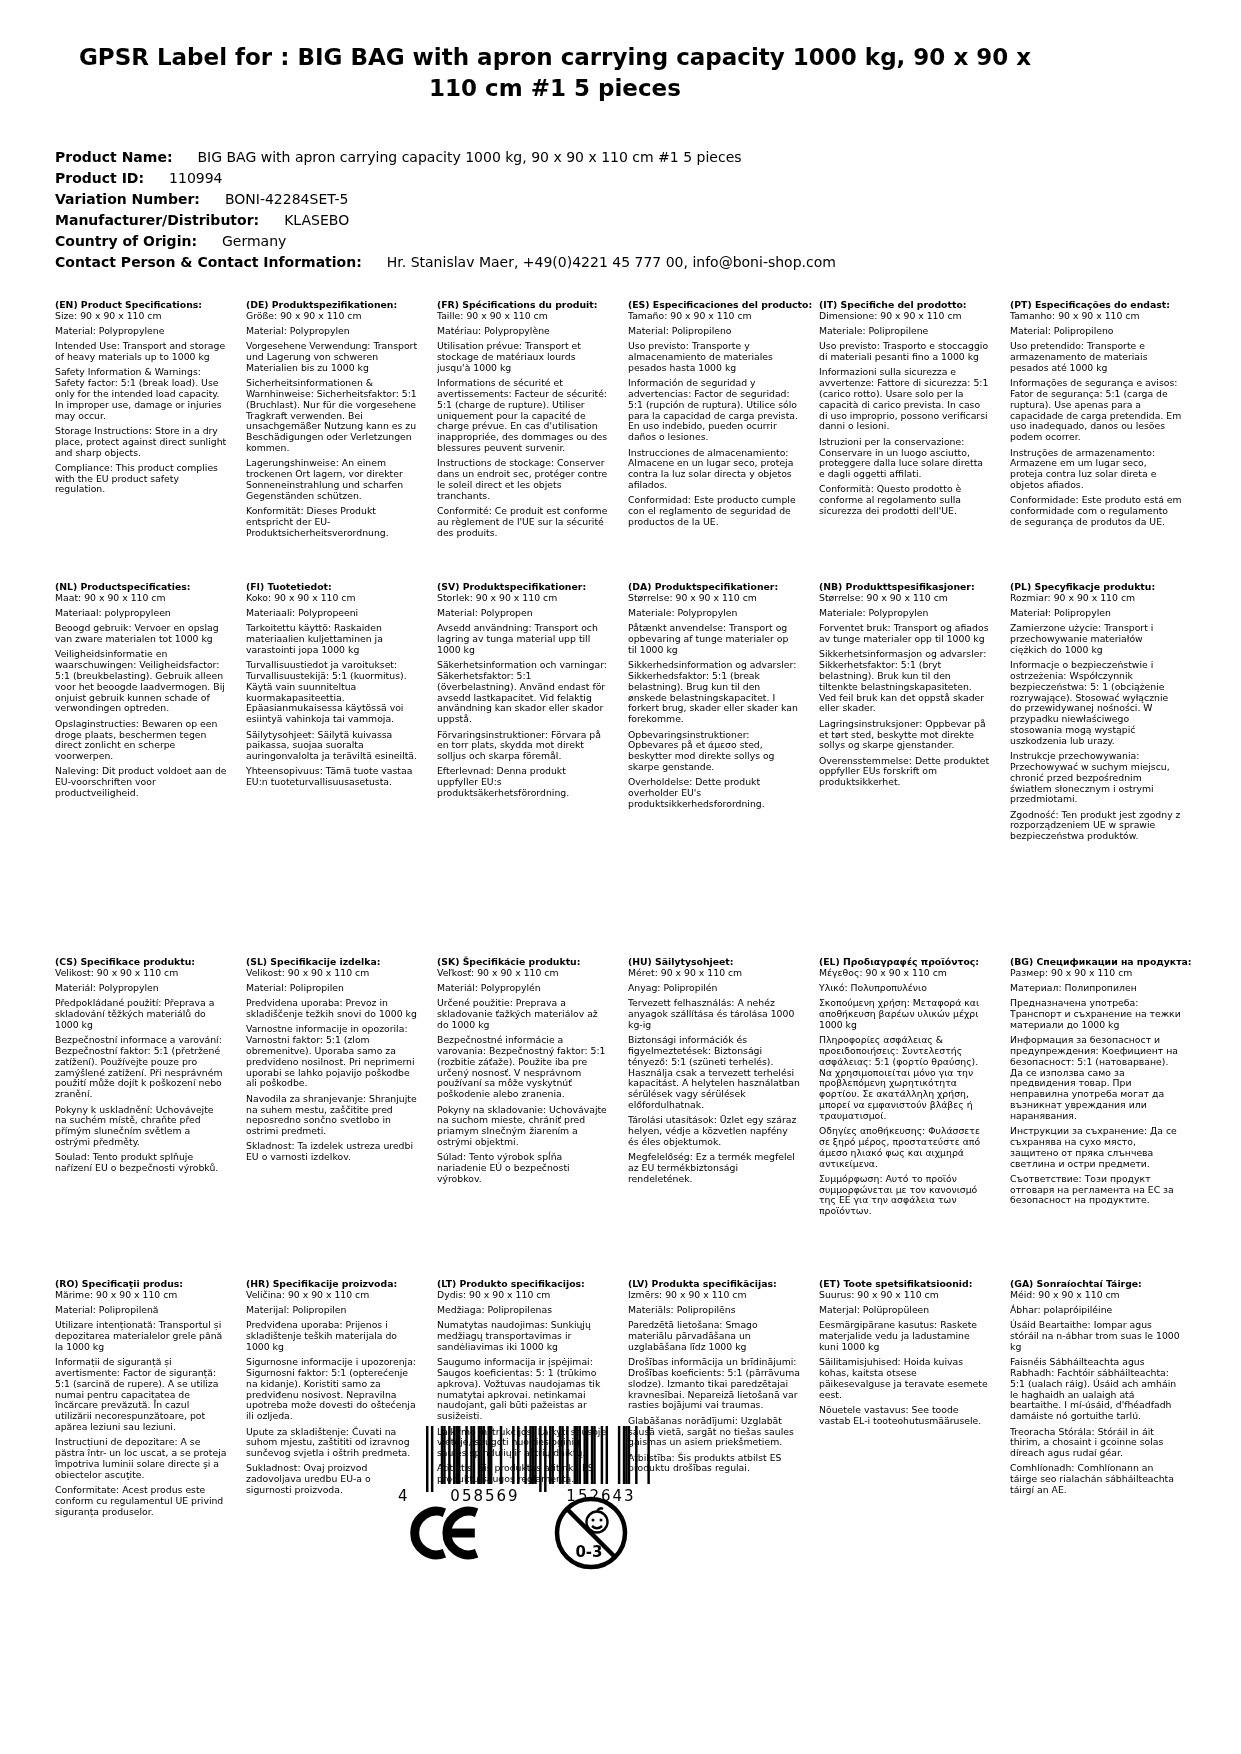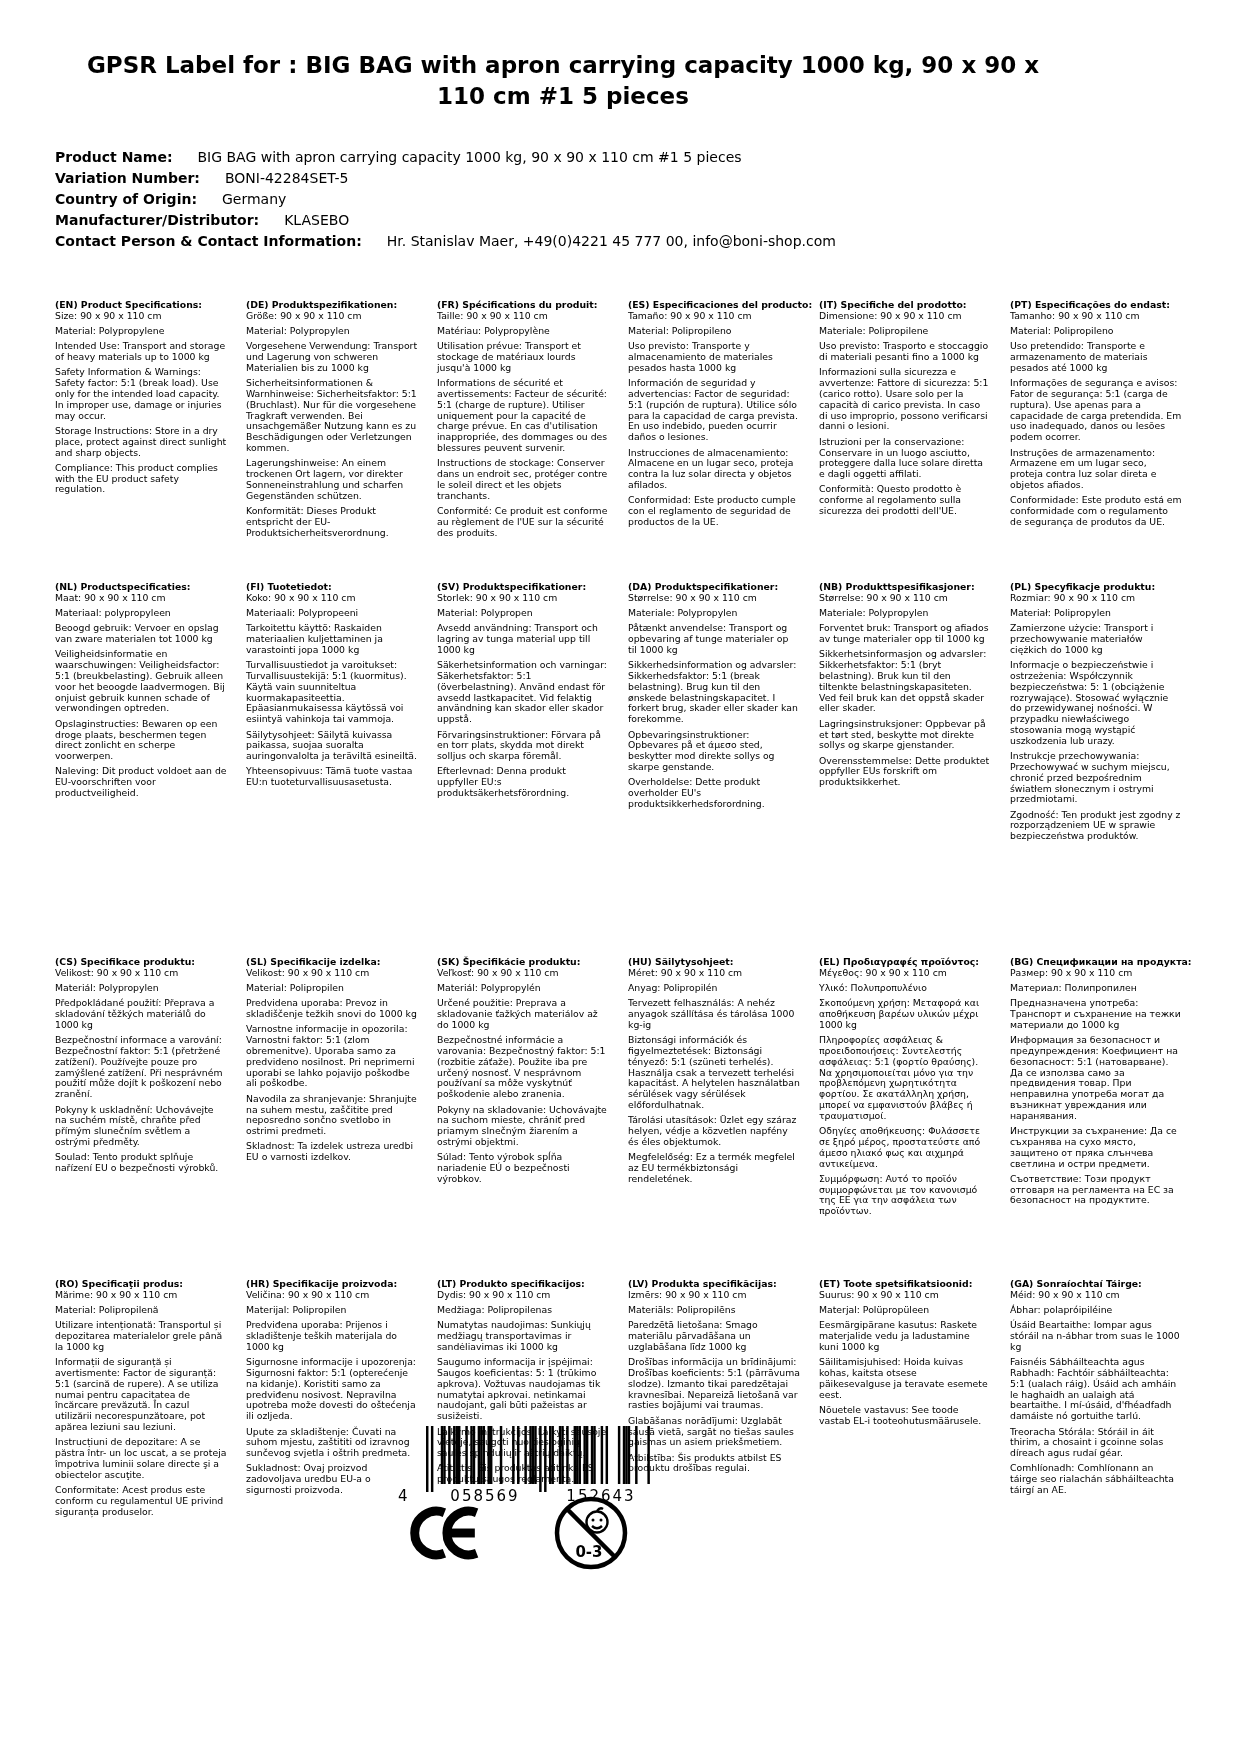--- a/index.html
+++ b/index.html
@@ -10,21 +10,21 @@
     width: 1241px;
     height: 1754px;
     background: #fff;
     overflow: hidden;
   }
   .title {
     position: absolute;
     left: 55px;
     top: 42px;
     width: 1000px;
-    margin: 8px;
+    margin: 0;
     text-align: center;
     font-size: 23px;
     line-height: 31px;
     font-weight: 700;
   }
   .product-info {
     position: absolute;
     left: 55px;
     top: 147px;
     font-size: 14px;
@@ -78,23 +78,24 @@
 </style>
 </head>
 <body>
 
 <div class="page">
 
   <h1 class="title">GPSR Label for : BIG BAG with apron carrying capacity 1000 kg, 90 x 90 x 110 cm #1 5 pieces</h1>
 
   <div class="product-info">
       <div class="info-row"><span class="info-label">Product Name:</span><span class="info-value">BIG BAG with apron carrying capacity 1000 kg, 90 x 90 x 110 cm #1 5 pieces</span></div>
+      <div class="info-row"><span class="info-label">Product ID:</span><span class="info-value">110994</span></div>
       <div class="info-row"><span class="info-label">Variation Number:</span><span class="info-value">BONI-42284SET-5</span></div>
+      <div class="info-row"><span class="info-label">Manufacturer/Distributor:</span><span class="info-value">KLASEBO</span></div>
       <div class="info-row"><span class="info-label">Country of Origin:</span><span class="info-value">Germany</span></div>
-      <div class="info-row"><span class="info-label">Manufacturer/Distributor:</span><span class="info-value">KLASEBO</span></div>
       <div class="info-row"><span class="info-label">Contact Person &amp; Contact Information:</span><span class="info-value">Hr. Stanislav Maer, +49(0)4221 45 777 00, info@boni-shop.com</span></div>
     </div>
 
   <div class="spec-grid">
       <div class="spec-cell">
         <div class="spec-header">(EN) Product Specifications:</div>
         <p>Size: 90 x 90 x 110 cm</p>
         <p>Material: Polypropylene</p>
         <p>Intended Use: Transport and storage of heavy materials up to 1000 kg</p>
         <p>Safety Information &amp; Warnings: Safety factor: 5:1 (break load). Use only for the intended load capacity. In improper use, damage or injuries may occur.</p>

